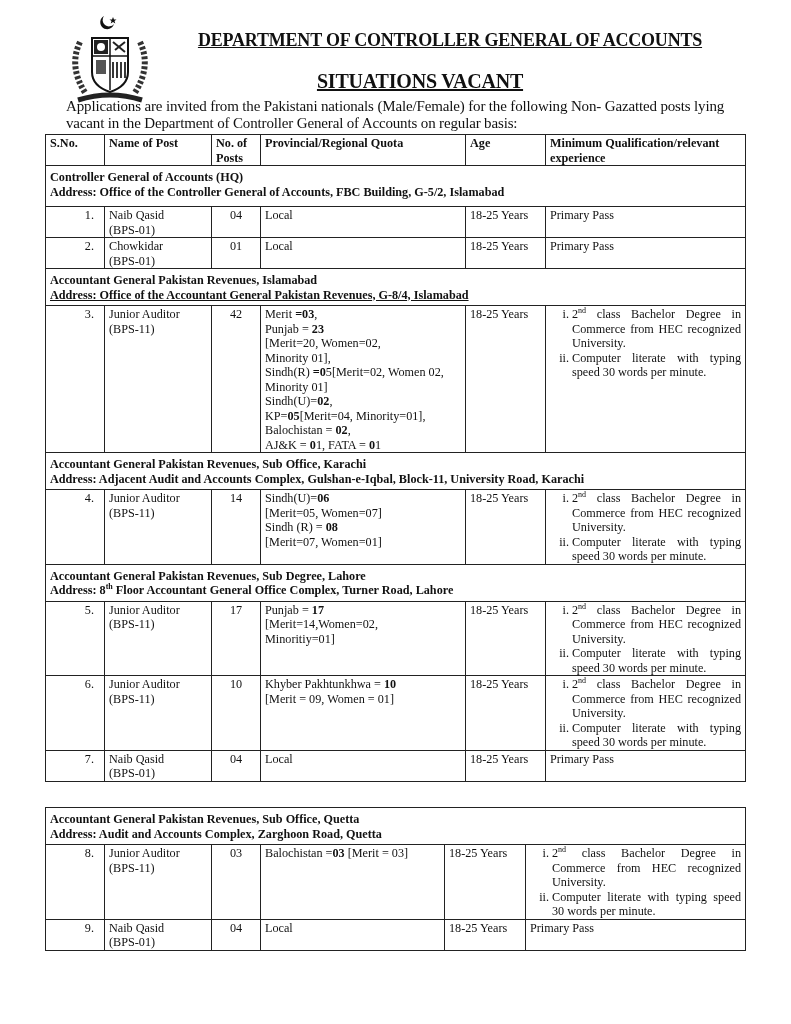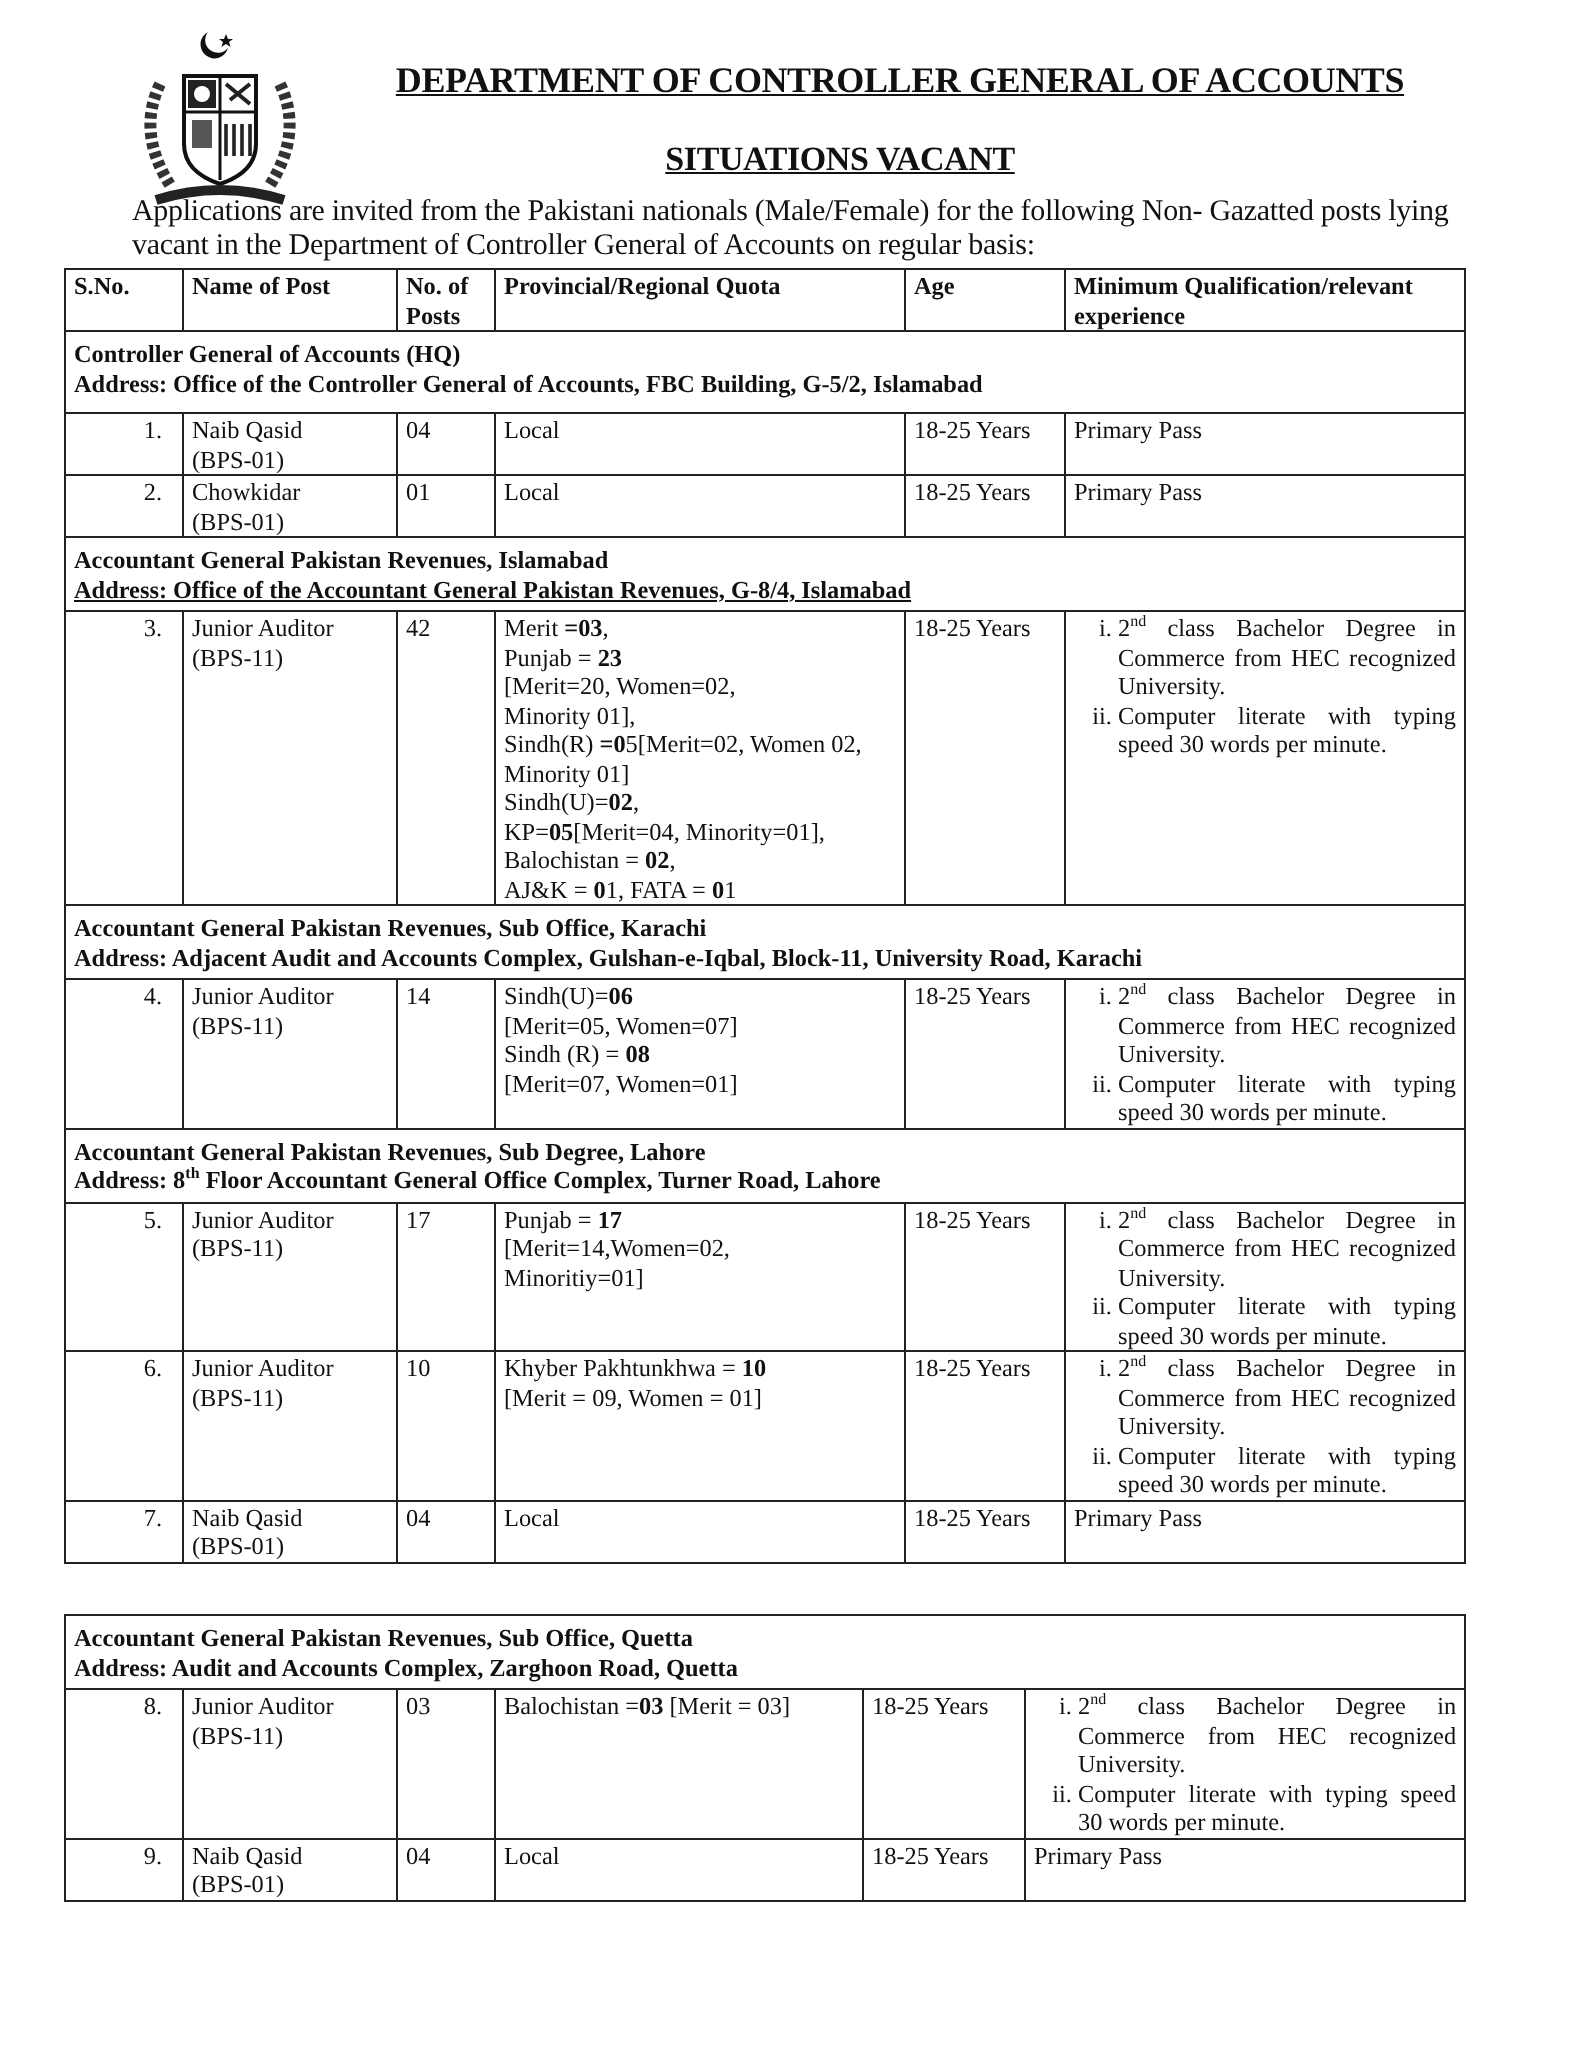--- a/index.html
+++ b/index.html
@@ -6,37 +6,37 @@
   body {
     width: 791px; height: 1024px; position: relative; overflow: hidden;
     font-family: "Liberation Serif", "DejaVu Serif", serif; color: #111;
   }
   .emblem { position: absolute; left: 60px; top: 12px; width: 100px; height: 100px; }
   .title {
     position: absolute; left: 170px; width: 560px; text-align: center;
     font-weight: bold; text-decoration: underline; font-size: 18px; letter-spacing: -0.2px;
   }
   .title.t1 { top: 30px; }
-  .title.t2 { top: 70px; left: 300px; width: 240px; font-size: 17px; }
+  .title.t2 { top: 70px; left: 300px; width: 240px; font-size: 20px; }
   .intro {
     position: absolute; left: 66px; top: 98px; width: 700px;
     font-size: 15px; line-height: 17px; letter-spacing: -0.15px;
   }
   table.vac {
-    position: absolute; left: 32px; width: 700px;
+    position: absolute; left: 45px; width: 700px;
     border-collapse: collapse; font-size: 12.2px; line-height: 14.5px;
     table-layout: fixed;
     border-radius: 29px;
   }
   table.vac td, table.vac th {
     border: 1.3px solid #222; vertical-align: top; padding: 1px 4px 0 4px;
   }
   table.vac th { font-weight: bold; text-align: left; }
   .c-sno { text-align: right; padding-right: 10px !important; }
-  .c-posts { }
+  .c-posts { text-align: center; }
   .sec { text-align: left; font-weight: bold; padding: 4px 4px 3px 4px !important; }
   .qual ol { margin: 0; padding-left: 22px; list-style: lower-roman; }
   .qual li { text-align: justify; }
   b { font-weight: bold; }
   sup { font-size: 8px; line-height: 0; }
   #t1 { top: 134px; }
   #t2 { top: 807px; }
 </style>
 </head>
 <body>

